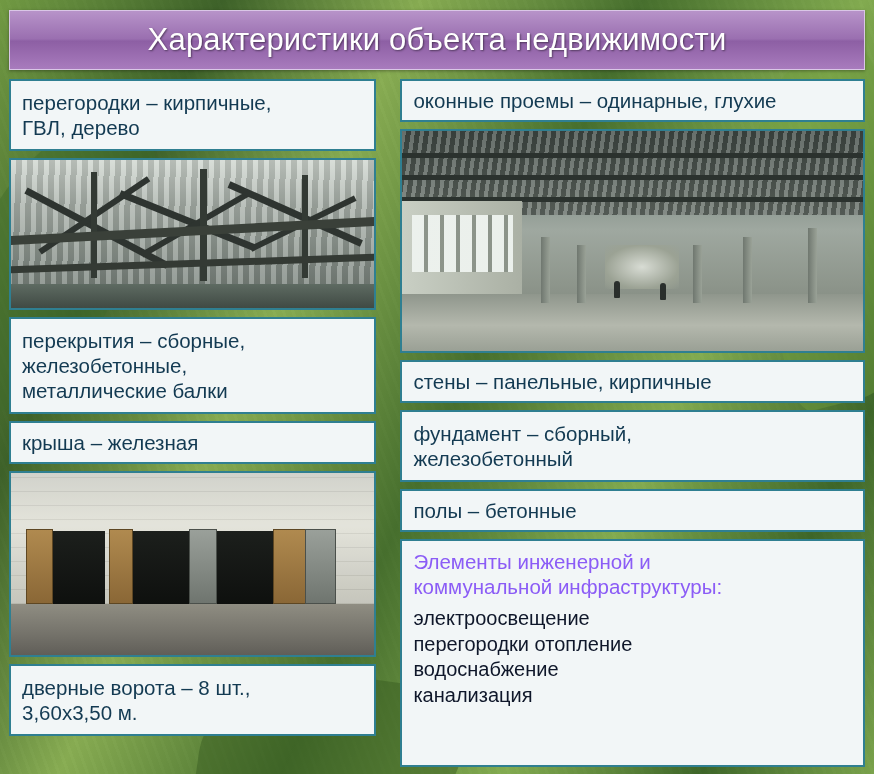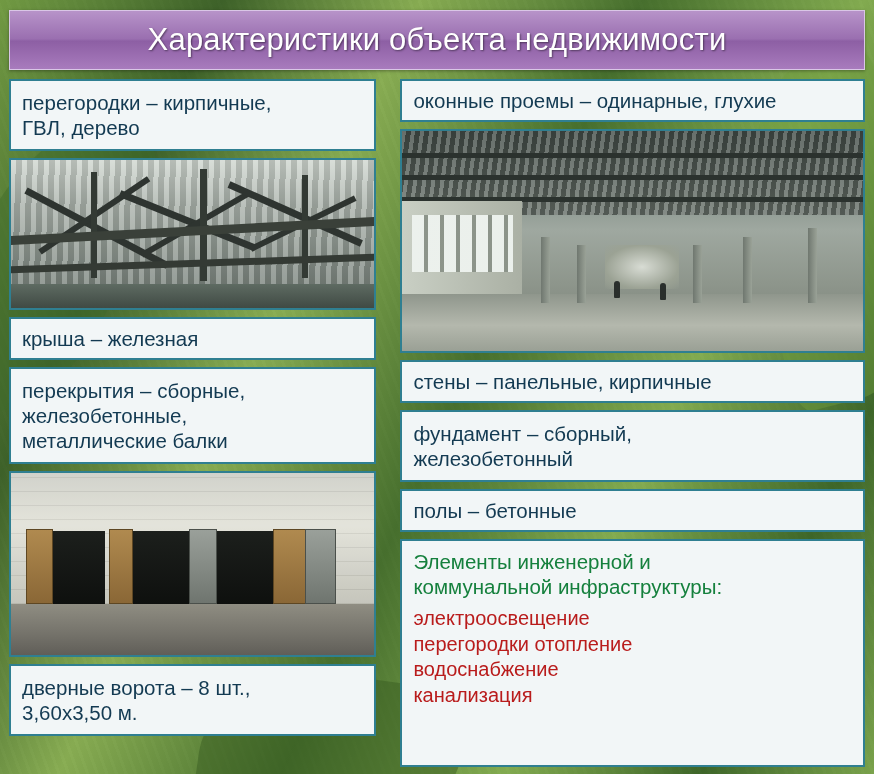--- a/index.html
+++ b/index.html
@@ -173,27 +173,27 @@
   .photo-garage .leaf-door.grey {
     background: linear-gradient(180deg, #9aa09a, #6f756f);
     border-color: #4b504b;
   }
   .photo-garage .sky {
     position: absolute; left: 0; top: 0; width: 100%; height: 9%;
     background: linear-gradient(180deg, #9fb4c5, #c4cfd4);
   }
 
   .infra-title {
-    color: #15803d;
+    color: #8b5cf6;
     font-size: 20.5px;
     line-height: 1.2;
     margin-bottom: 7px;
   }
   .infra-list {
-    color: #b91c1c;
+    color: #0f172a;
     font-size: 20px;
     line-height: 1.28;
   }
   .infra-list div { white-space: nowrap; }
   .nowrap { white-space: nowrap; }
 </style>
 </head>
 <body>
 
 <div class="slide">
@@ -223,28 +223,28 @@
         <div class="truss beam-d4"></div>
         <div class="truss beam-d5"></div>
         <div class="truss beam-d6"></div>
         <div class="truss beam-v1"></div>
         <div class="truss beam-v2"></div>
         <div class="truss beam-v3"></div>
         <div class="truss beam-h1"></div>
         <div class="truss beam-h2"></div>
       </div>
 
-      <div class="card tight">
-        <div>крыша – железная</div>
-      </div>
-
       <div class="card">
         <div>перекрытия – сборные,</div>
         <div>железобетонные,</div>
         <div>металлические балки</div>
+      </div>
+
+      <div class="card tight">
+        <div>крыша – железная</div>
       </div>
 
       <div class="photo photo-garage">
         <div class="sky"></div>
         <div class="wall"></div>
         <div class="ground"></div>
         <div class="door open" style="left:10%;width:16%;"></div>
         <div class="door open" style="left:33%;width:16%;"></div>
         <div class="door open" style="left:56%;width:16%;"></div>
         <div class="leaf-door" style="left:4%;width:7%;"></div>

